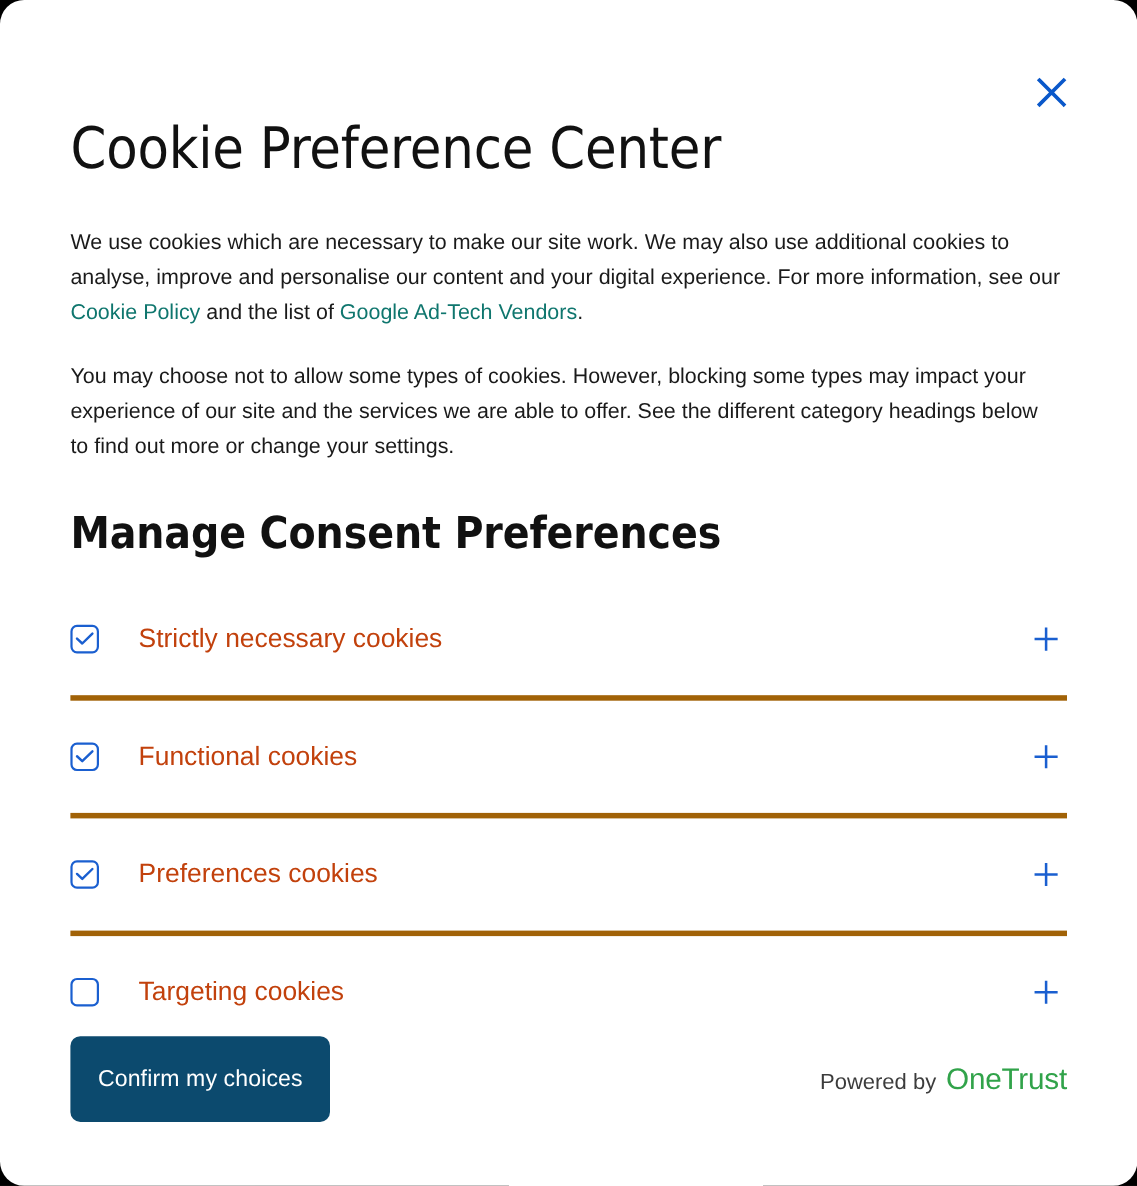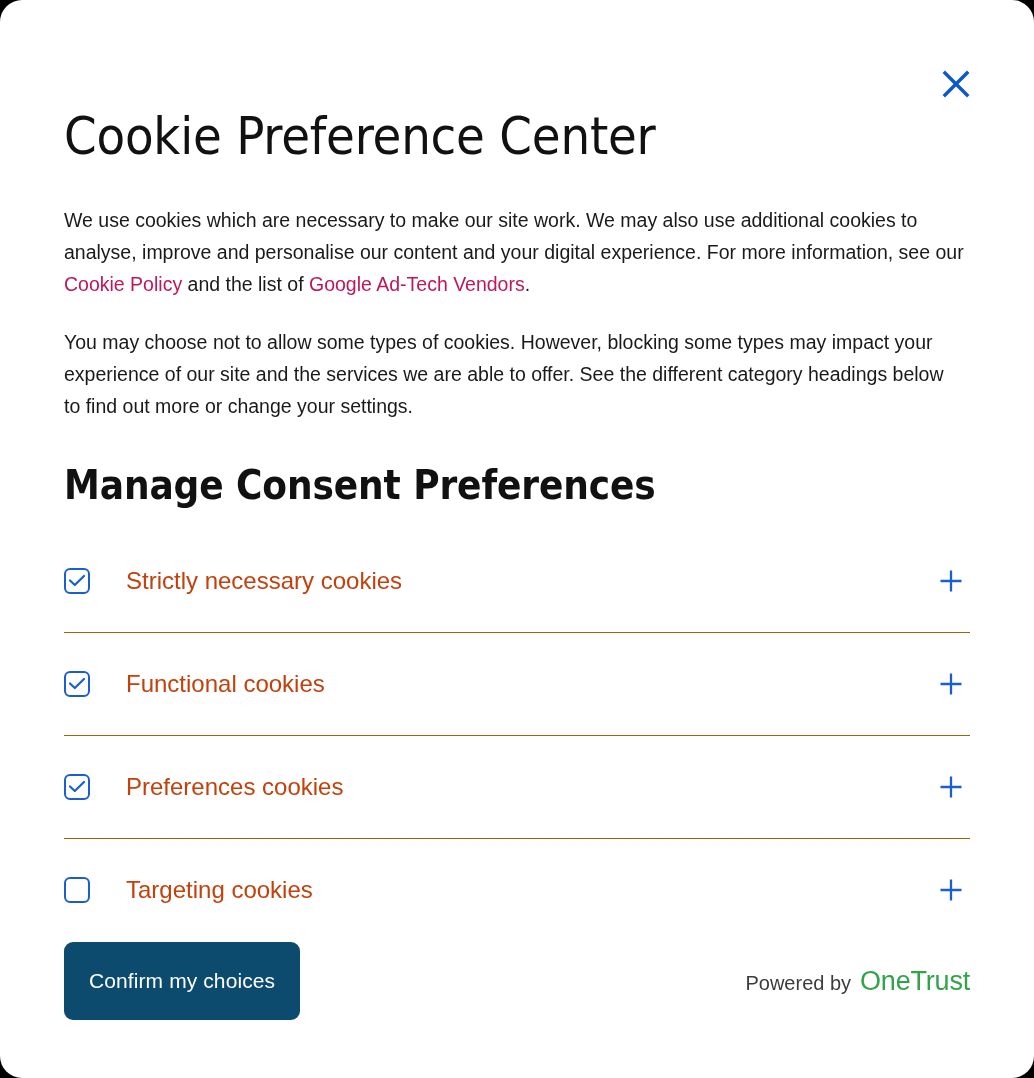--- a/index.html
+++ b/index.html
@@ -68,21 +68,21 @@
     font-size: 19.5px;
     line-height: 32px;
     font-weight: 400;
     max-width: 900px;
   }
   .intro.first { margin-top: 38px; }
   .intro.second { margin-top: 26px; }
 
   .intro a,
   .link {
-    color: #be185d;
+    color: #0f766e;
     text-decoration: none;
     cursor: pointer;
   }
 
   .section-title {
     font-family: "DejaVu Sans Condensed", "Liberation Sans Narrow", "Liberation Sans", sans-serif;
     font-size: 40px;
     font-weight: 700;
     color: #111111;
     margin: 0;
@@ -96,21 +96,21 @@
     margin-top: 22px;
   }
   .cat-row {
     position: relative;
     display: flex;
     align-items: center;
     height: 66px;
     padding: 18px 0;
     box-sizing: content-box;
   }
-  .cat-row + .cat-row { border-top: 1px solid #a16207; }
+  .cat-row + .cat-row { border-top: 5px solid #a16207; }
 
   .cat-left {
     display: flex;
     align-items: center;
     gap: 0;
     cursor: pointer;
   }
 
   .checkbox {
     width: 26px;

